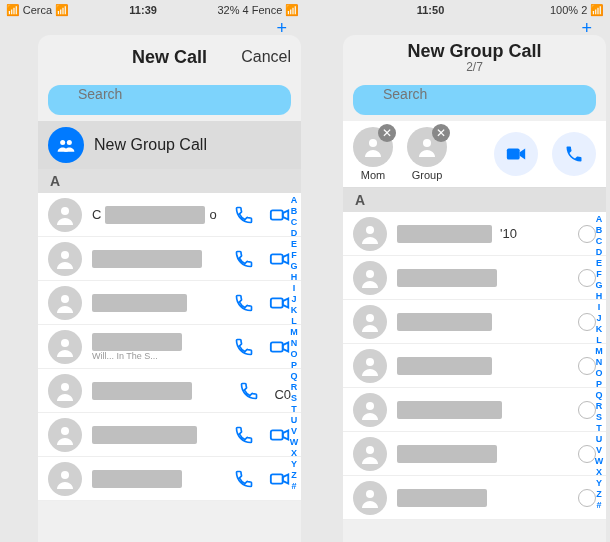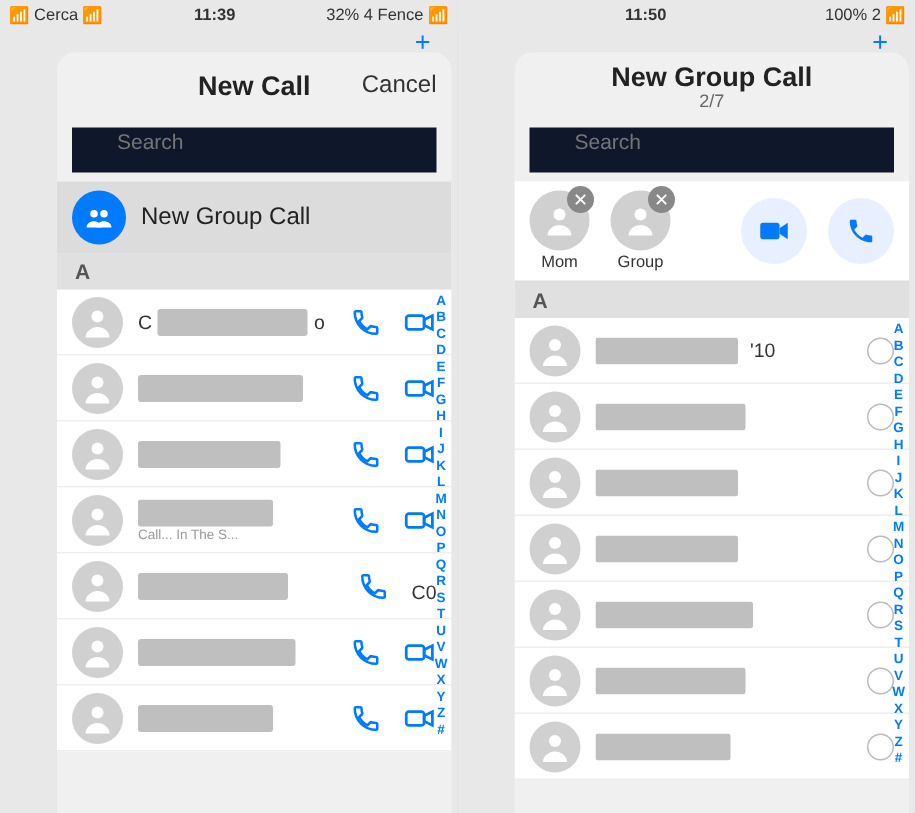--- a/index.html
+++ b/index.html
@@ -90,23 +90,23 @@
       align-items: center;
       justify-content: center;
       height: 44px;
     }
     .search-wrap {
       padding: 6px 10px;
     }
     .search-input {
       width: 100%;
       height: 30px;
-      background: #0f172a;
+      background: #7dd3fc;
       border: none;
-      border-radius: 0;
+      border-radius: 12px;
       padding: 0 10px 12px 30px;
       font-size: 14px;
       color: #666;
       position: relative;
     }
     .search-container { position: relative; }
     .search-icon-g {
       position: absolute;
       left: 18px;
       top: 12px;
@@ -412,21 +412,21 @@
             <div class="avatar">
               <svg width="24" height="24" viewBox="0 0 24 24" fill="#fff">
                 <circle cx="12" cy="8" r="4"></circle>
                 <path d="M4 22c0-4 4-7 8-7s8 3 8 7"></path>
               </svg>
             </div>
             <div class="contact-content">
               <div style="display:flex;align-items:center;gap:4px">
                 <div class="name-block" style="width:90px"></div>
               </div>
-              <div class="subtext">Call... In The S...</div>
+              <div class="subtext">Will... In The S...</div>
             </div>
             <div class="row-actions">
               <span class="action-icon">
                 <svg width="20" height="20" viewBox="0 0 24 24" fill="none" stroke="currentColor" stroke-width="2">
                   <path d="M6.6 10.8c1.4 2.8 3.8 5.2 6.6 6.6l2.2-2.2c.3-.3.7-.4 1-.2 1.1.4 2.3.6 3.6.6.6 0 1 .4 1 1V20c0 .6-.4 1-1 1C10.6 21 3 13.4 3 4c0-.6.4-1 1-1h3.4c.6 0 1 .4 1 1 0 1.3.2 2.5.6 3.6.1.4 0 .8-.2 1l-2.2 2.2z"></path>
                 </svg>
               </span>
               <span class="action-icon">
                 <svg width="22" height="22" viewBox="0 0 24 24" fill="none" stroke="currentColor" stroke-width="2">
                   <rect x="2" y="7" width="13" height="10" rx="2"></rect>

